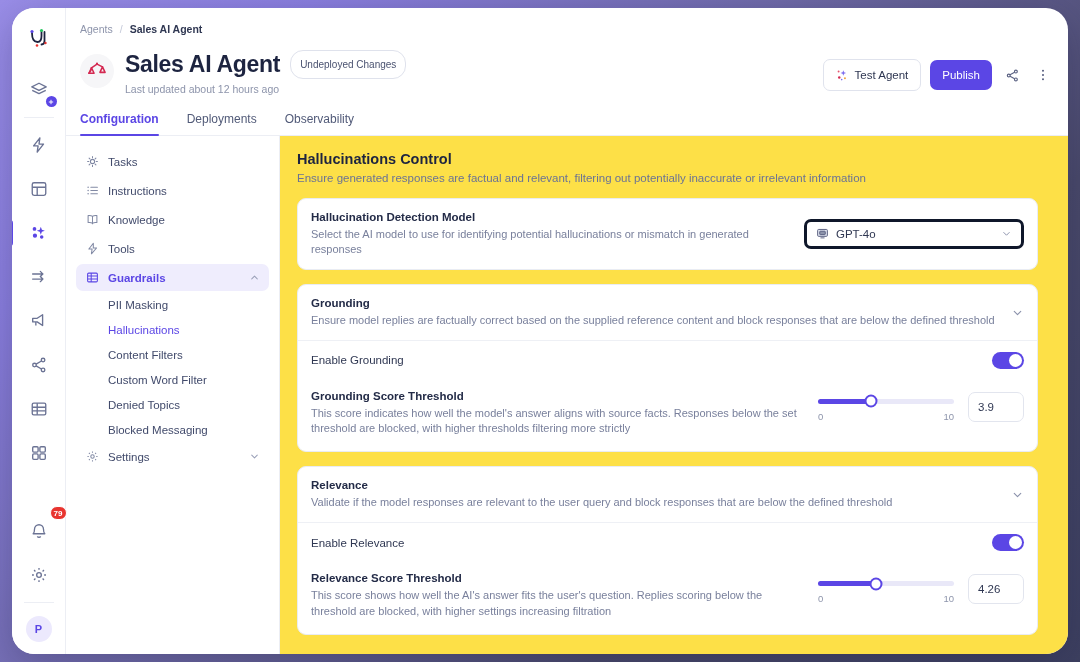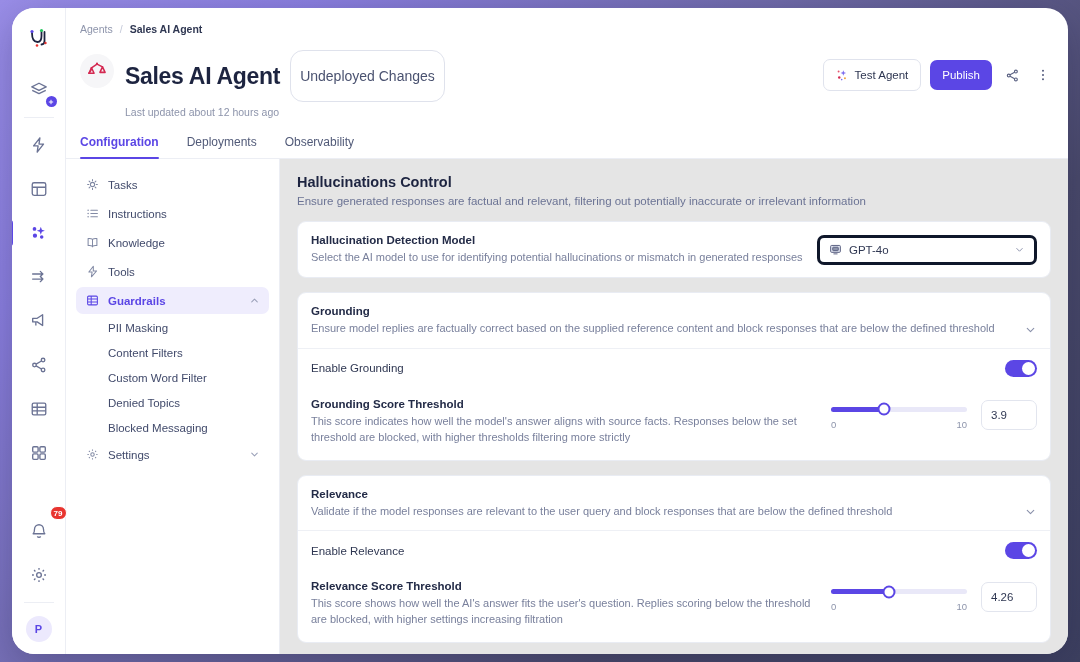--- a/index.html
+++ b/index.html
@@ -85,21 +85,21 @@
   .agent-logo {
     width: 34px; height: 34px; border-radius: 50%;
     background: #f6f6f8; display: flex; align-items: center; justify-content: center;
     flex: 0 0 34px; margin-top: 4px;
   }
   .title-block { margin-left: 11px; flex: 1; }
   .title-row { display: flex; align-items: center; gap: 10px; }
   .page-title { font-size: 23px; font-weight: bold; color: #1d2440; letter-spacing: -.3px; }
   .pill {
     border: 1px solid #dfe2ec; border-radius: 13px;
-    padding: 17px 9px; font-size: 14px; color: #4a5270; background: #fff;
+    padding: 8px 9px; font-size: 10px; color: #4a5270; background: #fff;
     white-space: nowrap;
   }
   .subtitle { font-size: 10.5px; color: #8d94ab; margin-top: 4px; }
 
   .header-actions { display: flex; align-items: center; gap: 9px; margin-top: 9px; }
   .btn {
     height: 28px; border-radius: 7px; font-size: 11.5px; font-weight: normal;
     display: flex; align-items: center; gap: 6px; padding: 15px 12px; cursor: pointer;
     border: none; white-space: nowrap;
   }
@@ -147,31 +147,31 @@
   .nav-item.active-group .nav-ico { color: #5b46e5; }
   .nav-item .chev { margin-left: auto; color: #9aa0b8; display: flex; }
   .sub-item {
     padding: 6px 9px 6px 32px; font-size: 11.5px; color: #414a6b;
     cursor: pointer; border-radius: 7px; margin-bottom: 1px;
   }
   .sub-item.active { color: #5b46e5; }
 
   
   .content {
-    flex: 1; background: #e5e5e5; padding: 15px 17px 0 17px; overflow-y: auto; min-width: 0;
+    flex: 1; background: #fde047; padding: 15px 30px 0 17px; overflow-y: auto; min-width: 0;
   }
   .content-title { font-size: 14.5px; font-weight: bold; color: #1d2440; }
   .content-sub { font-size: 11.5px; color: #6b7394; margin-top: 5px; }
 
   .card {
     background: #fff; border: 1px solid #e9ecf3; border-radius: 9px;
     margin-top: 14px; overflow: hidden;
   }
   .card-head {
-    display: flex; align-items: flex-end; padding: 12px 13px;
+    display: flex; align-items: center; padding: 12px 13px;
   }
   .card-head-text { flex: 1; min-width: 0; }
   .card-h-title { font-size: 11.5px; font-weight: bold; color: #232b47; }
   .card-h-desc { font-size: 11px; color: #79809c; margin-top: 4px; line-height: 1.35; }
   .chev-btn { color: #8a91ab; cursor: pointer; display: flex; padding-left: 10px; }
 
   .select {
     width: 220px; flex: 0 0 220px; height: 30px;
     border: 3px solid #0f172a; border-radius: 7px; background: #fff;
     display: flex; align-items: center; gap: 7px; padding: 0 9px;
@@ -436,20 +436,21 @@
           </span>
           <span>Guardrails</span>
           <span class="chev">
             <svg width="11" height="11" viewBox="0 0 16 16" fill="none" stroke="currentColor" stroke-width="1.5" stroke-linecap="round" stroke-linejoin="round">
                 <path d="M4 10l4-4 4 4"></path>
               </svg>
           </span>
         </div>
 
         <div class="sub-item">PII Masking</div>
+        <div class="sub-item active">Hallucinations</div>
         <div class="sub-item">Content Filters</div>
         <div class="sub-item">Custom Word Filter</div>
         <div class="sub-item">Denied Topics</div>
         <div class="sub-item">Blocked Messaging</div>
 
         <div class="nav-item" style="margin-top:0">
           <span class="nav-ico">
             <svg width="13" height="13" viewBox="0 0 16 16" fill="none" stroke="currentColor" stroke-width="1.3">
                 <circle cx="8" cy="8" r="2.1"></circle>
                 <path d="M8 1.8v1.6M8 12.6v1.6M14.2 8h-1.6M3.4 8H1.8M12.4 3.6l-1.1 1.1M4.7 11.3l-1.1 1.1M12.4 12.4l-1.1-1.1M4.7 4.7 3.6 3.6"></path>

